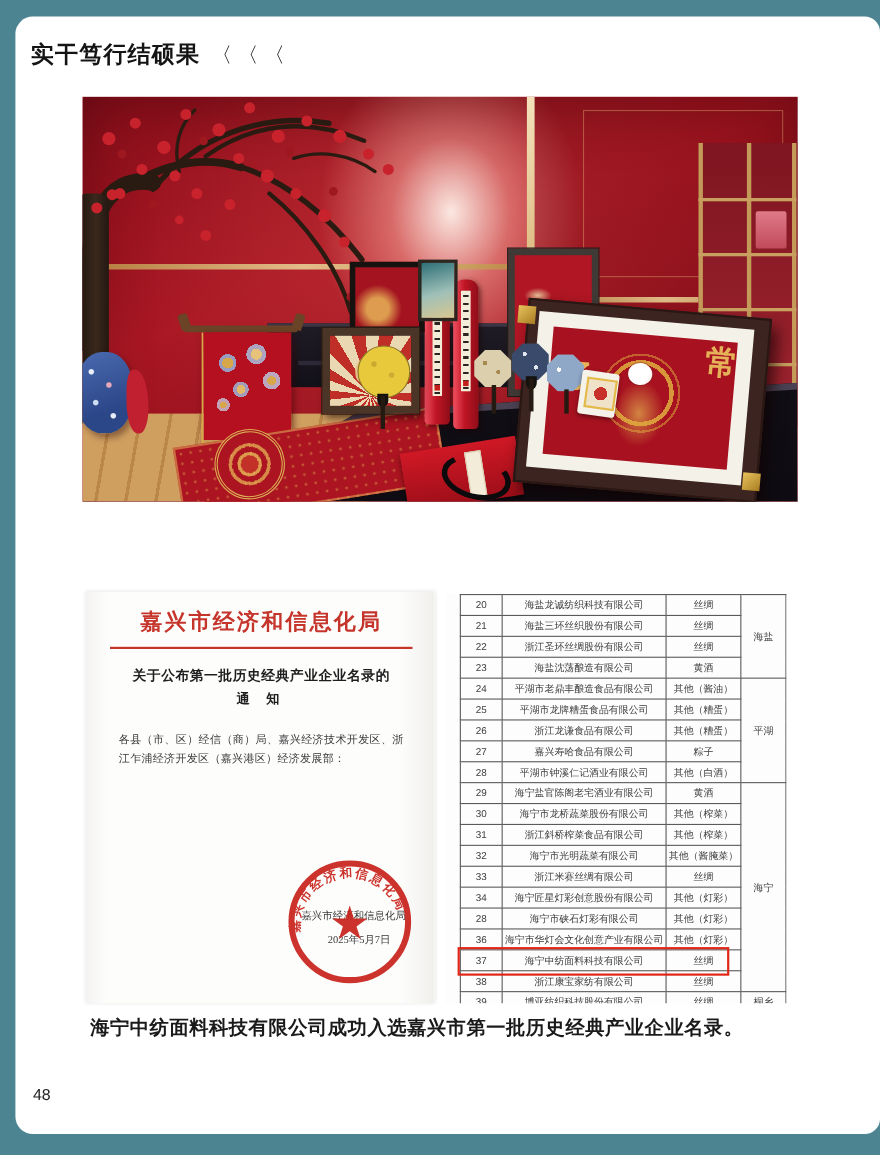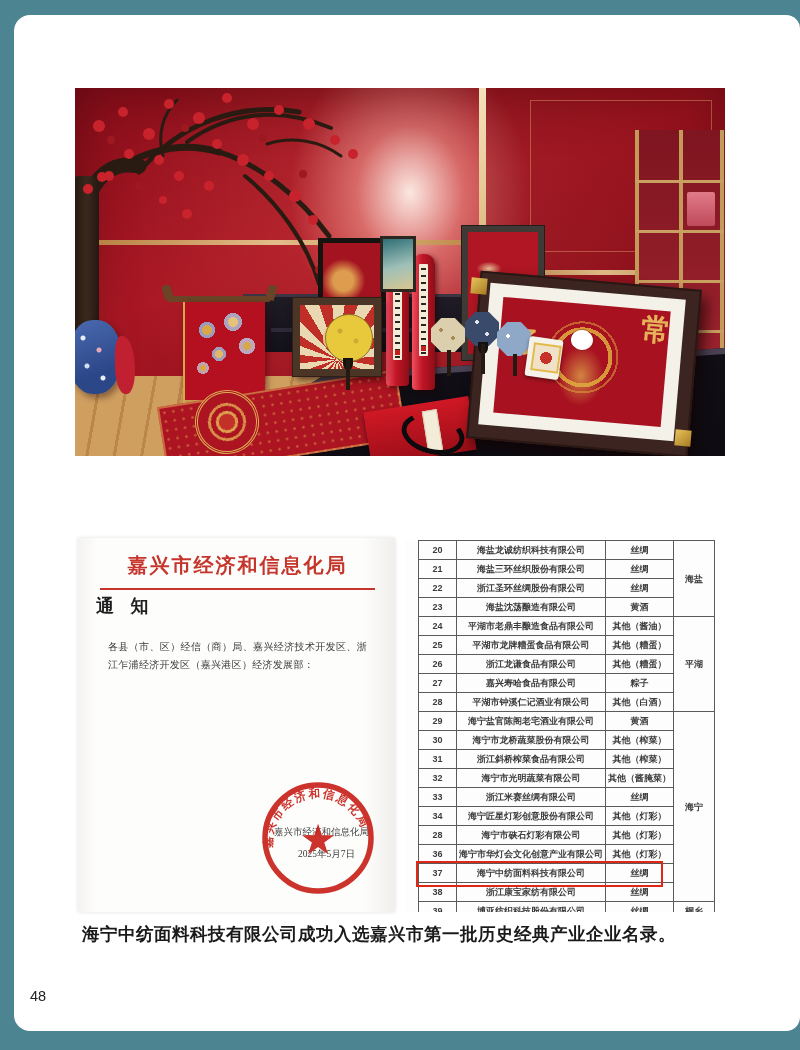--- a/index.html
+++ b/index.html
@@ -196,46 +196,49 @@
   .letter{
     position:absolute;left:64px;top:523px;width:317px;height:374px;overflow:hidden;
     background:linear-gradient(90deg,#f4f3f1 0%,#fdfdfc 6% 90%,#f0efec 100%);
     box-shadow:0 0 4px rgba(0,0,0,.12);
     font-family:"Liberation Serif","DejaVu Serif",serif;
   }
   .letter-inner{padding:14px 16px 0 18px;position:relative;height:360px;}
   .letter-agency{text-align:center;font-size:20px;font-weight:700;color:#c5352b;letter-spacing:2px;}
   .letter-rule{margin:9px 4px 0 4px;height:2px;background:#c5352b;}
   .letter-h1{margin-top:16px;text-align:center;font-size:12.5px;font-weight:700;color:#1e1e1e;letter-spacing:.5px;}
-  .letter-h2{margin-top:4px;font-size:18px;font-weight:700;color:#1e1e1e;letter-spacing:6px;}
+  .letter-h2{margin-top:4px;text-align:center;font-size:12px;font-weight:700;color:#1e1e1e;letter-spacing:6px;}
   .letter-p{margin:12px;font-size:10px;line-height:17.5px;color:#3a3a3a;text-align:justify;letter-spacing:.3px;}
   .lp-salutation{margin-top:20px;}
   .lp-body{text-indent:2em;}
   .lp-attachment{margin-top:20px;padding-left:18px;}
   .letter-sign{position:absolute;right:26px;top:288px;font-size:9.5px;color:#3a3a3a;}
   .letter-date{position:absolute;right:40px;top:310px;font-size:9.5px;color:#3a3a3a;text-align:right;}
   .seal{position:absolute;left:178px;top:238px;width:124px;height:124px;opacity:.92;}
   
-  .table-wrap{position:absolute;left:391px;top:525px;width:310px;height:372px;overflow:hidden;background:#fdfdfd;font-weight:bold;}
+  .table-wrap{position:absolute;left:391px;top:525px;width:310px;height:372px;overflow:hidden;background:#fdfdfd;}
   .doc-table{border-collapse:collapse;margin-left:13px;color:#3c3c3c;}
   .doc-table td{border:1px solid #5a5a5a;text-align:center;height:18px;line-height:18px;padding:0 2px;
     font-size:9px;white-space:nowrap;overflow:hidden;}
   .c-no{width:33px;}
   .c-name{width:131px;font-size:8px;}
   .c-cat{width:61px;font-size:8.5px;}
   .c-region{width:36px;}
   .hl-overlay{position:absolute;left:11px;top:321px;width:243px;height:22px;border:2px solid #e02617;pointer-events:none;}
   
   .page-number{position:absolute;left:16px;top:973px;font-size:14.5px;color:#222;}
 </style>
 </head>
 <body>
 
 <div class="card">
 
+  <div class="page-title">
+    <span>实干笃行结硕果</span><span class="chev">〈〈〈</span>
+  </div>
 
   <div class="photo">
     <div class="wall-right-shade"></div>
     <div class="trim trim-left"></div>
     <div class="trim trim-right"></div>
     <div class="lit-strip"></div>
     <div class="panel-line"></div>
 
     <div class="shelf-back"></div>
     <div class="shelf-upright su1"></div>
@@ -355,20 +358,21 @@
     <div class="fan-handle fh4"></div>
     <div class="color-card"></div>
     <div class="color-card-art"></div>
   </div>
 
 
   <div class="letter">
     <div class="letter-inner">
       <div class="letter-agency">嘉兴市经济和信息化局</div>
       <div class="letter-rule"></div>
+      <div class="letter-h1">关于公布第一批历史经典产业企业名录的</div>
       <div class="letter-h2">通 知</div>
       <p class="letter-p lp-salutation">各县（市、区）经信（商）局、嘉兴经济技术开发区、浙江乍浦经济开发区（嘉兴港区）经济发展部：</p>
       <div class="letter-sign">嘉兴市经济和信息化局</div>
       <div class="letter-date">2025年5月7日</div>
       <svg class="seal" viewBox="0 0 124 124">
         <circle cx="62" cy="62" r="53" fill="none" stroke="#c8221b" stroke-width="5.5"></circle>
         <path id="sealArc" d="M 20,86 A 46,46 0 1 1 104,86" fill="none"></path>
         <text font-size="11.5" fill="#c8221b" font-weight="bold" letter-spacing="2">
           <textPath href="#sealArc" startOffset="8%">嘉兴市经济和信息化局</textPath>
         </text>

